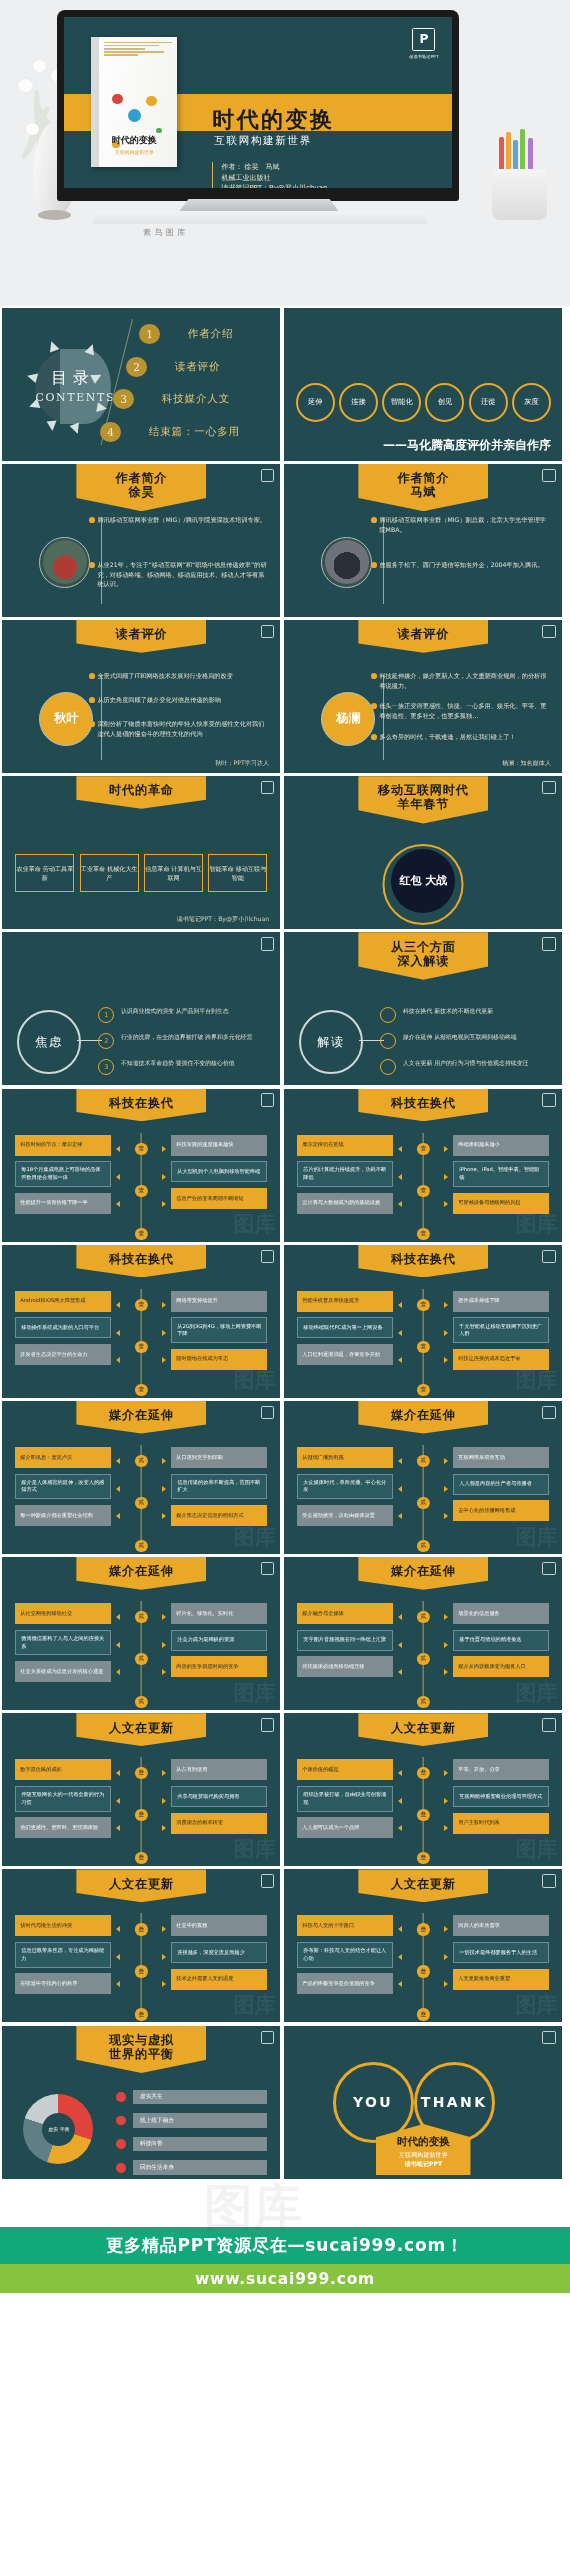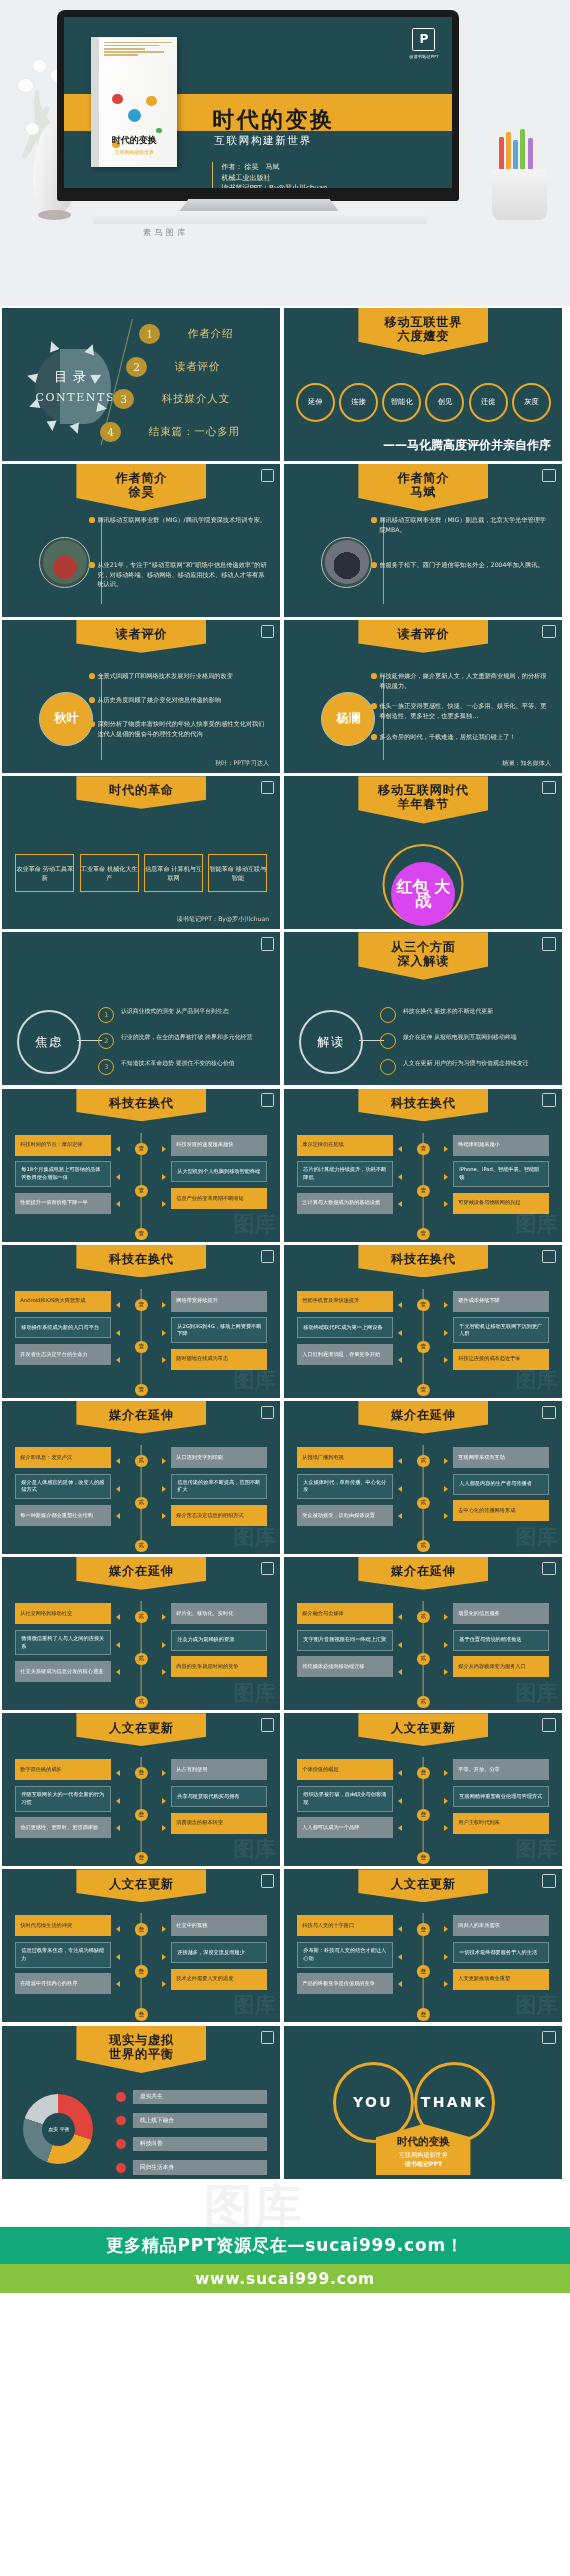--- a/index.html
+++ b/index.html
@@ -47,21 +47,21 @@
   
   .ribbon{position:absolute;left:50%;transform:translateX(-50%);top:0;min-width:104px;padding:7.3px 13px 11.4px;background:#e9a827;color:#1d1d1d;font-weight:bold;text-align:center;clip-path:polygon(0 0,100% 0,100% 72%,50% 100%,0 72%);}
   .ribbon .l1{font-size:12.2px;letter-spacing:0.8px;line-height:14px;}
   .ribbon .l2{font-size:12.2px;letter-spacing:0.8px;line-height:14.7px;}
 
   
   .toc-badge{position:absolute;left:33px;top:41px;width:75px;height:75px;}
   .toc-badge .c1{position:absolute;inset:0;border-radius:50%;background:#35545a;}
   .toc-badge .c2{position:absolute;left:24.4px;top:0;width:51px;height:75px;border-radius:0 50% 50% 0/0 50% 50% 0;background:#5d7e83;}
   .toc-badge .sp{position:absolute;width:0;height:0;border-left:5.7px solid transparent;border-right:5.7px solid transparent;border-bottom:10.6px solid #d9e2e3;}
-  .toc-badge .t1{position:absolute;left:0;right:0;top:19.6px;text-align:center;color:#fff;font-size:13px;letter-spacing:5.7px;}
+  .toc-badge .t1{position:absolute;left:0;right:0;top:19.6px;text-align:center;color:#fff;font-size:16px;letter-spacing:5.7px;}
   .toc-badge .t2{position:absolute;left:0;right:0;top:42px;text-align:center;color:#e7eced;font-size:11px;letter-spacing:1.6px;font-family:"DejaVu Serif","Liberation Serif",serif;}
   .toc-line{position:absolute;left:130px;top:11.4px;width:0.8px;height:130px;background:#7f8f6d;transform:rotate(14deg);transform-origin:top center;}
   .toc-item{position:absolute;display:flex;align-items:center;}
   .toc-num{width:20.4px;height:20.4px;border-radius:50%;background:#b8932f;color:#f7efd8;font-size:10.6px;display:flex;align-items:center;justify-content:center;font-family:"DejaVu Serif","Liberation Serif",serif;}
   .toc-lbl{margin-left:28px;color:#e3c877;font-size:10.6px;letter-spacing:0.8px;white-space:nowrap;}
 
   
   .circ-row{position:absolute;left:11.4px;right:11.4px;top:75px;display:flex;justify-content:space-between;}
   .circ{width:35px;height:35px;border-radius:50%;border:2.4px solid #e9a827;color:#fff;font-size:7.3px;display:flex;align-items:center;justify-content:center;}
   .quote-src{position:absolute;right:11.4px;bottom:6.5px;color:#fff;font-size:12px;font-weight:bold;}
@@ -71,21 +71,21 @@
   .avatar .ph{position:absolute;inset:2.4px;border-radius:50%;}
   .vrule{position:absolute;left:99px;top:55px;width:0.8px;height:85px;background:#b6a463;}
   .bullet{position:absolute;left:95px;right:11.4px;color:#e9e4d2;font-size:6.2px;line-height:9.8px;}
   .bullet:before{content:"";position:absolute;left:-8.1px;top:2.4px;width:5.7px;height:5.7px;border-radius:50%;background:#e9a827;}
   .namecircle{position:absolute;left:37px;top:72px;width:52px;height:52px;border-radius:50%;background:#e9a827;border:1.6px solid #9fc6cc;color:#fff;font-size:12.2px;font-weight:bold;display:flex;align-items:center;justify-content:center;}
   .credit{position:absolute;right:11.4px;bottom:4.9px;color:#dfd8bd;font-size:6.1px;}
 
   
   .box4{position:absolute;left:13px;right:13px;top:78px;display:flex;justify-content:space-between;}
   .box4 .bx{width:57px;height:36px;border:1.6px solid #e9a827;color:#efe7cf;font-size:6.1px;line-height:9px;display:flex;align-items:center;justify-content:center;text-align:center;}
-  .bigcircle{position:absolute;left:50%;transform:translateX(-50%);top:86px;width:64px;height:64px;border-radius:50%;background:#d946ef;color:#fff;display:flex;align-items:center;justify-content:center;font-size:16px;font-weight:bold;line-height:14px;text-align:center;}
+  .bigcircle{position:absolute;left:50%;transform:translateX(-50%);top:73px;width:64px;height:64px;border-radius:50%;background:#0f172a;color:#fff;display:flex;align-items:center;justify-content:center;font-size:11px;font-weight:bold;line-height:14px;text-align:center;}
   .ring{position:absolute;left:50%;transform:translateX(-50%);top:68px;width:77px;height:77px;border-radius:50%;border:2.4px solid #e9a827;}
 
   
   .hub{position:absolute;left:14.7px;top:78px;width:60px;height:60px;border-radius:50%;border:2.4px solid #cfd8d6;color:#fff;font-size:12.2px;display:flex;align-items:center;justify-content:center;letter-spacing:1.6px;}
   .hubline{position:absolute;left:75px;top:108px;width:24.4px;height:0.8px;background:#cfd8d6;}
   .step{position:absolute;left:96px;right:11.4px;display:flex;align-items:flex-start;}
   .step .sn{flex:0 0 14px;width:14px;height:14px;border-radius:50%;border:1.2px solid #e9a827;color:#e9a827;font-size:6.5px;display:flex;align-items:center;justify-content:center;margin-right:6.5px;}
   .step .sx{color:#e3e0d2;font-size:5.9px;line-height:8.6px;}
 
   
@@ -228,24 +228,20 @@
           </div>
       <div class="toc-item" style="left:98px;top:114px;">
         <div class="toc-num">4</div>
         <div class="toc-lbl">结束篇：一心多用</div>
           </div>
     </div>
       </div>
 
     <div class="cell">
         <div class="slide">
-      <div class="ribbon">
-        <div class="l1">移动互联世界</div>
-        <div class="l2">六度嬗变</div>
-      </div>
       <div class="circ-row">
         <div class="circ">延伸</div>
         <div class="circ">连接</div>
         <div class="circ">智能化</div>
         <div class="circ">创见</div>
         <div class="circ">迁徙</div>
         <div class="circ">灰度</div>
       </div>
       <div class="quote-src">——马化腾高度评价并亲自作序</div>
     </div>

